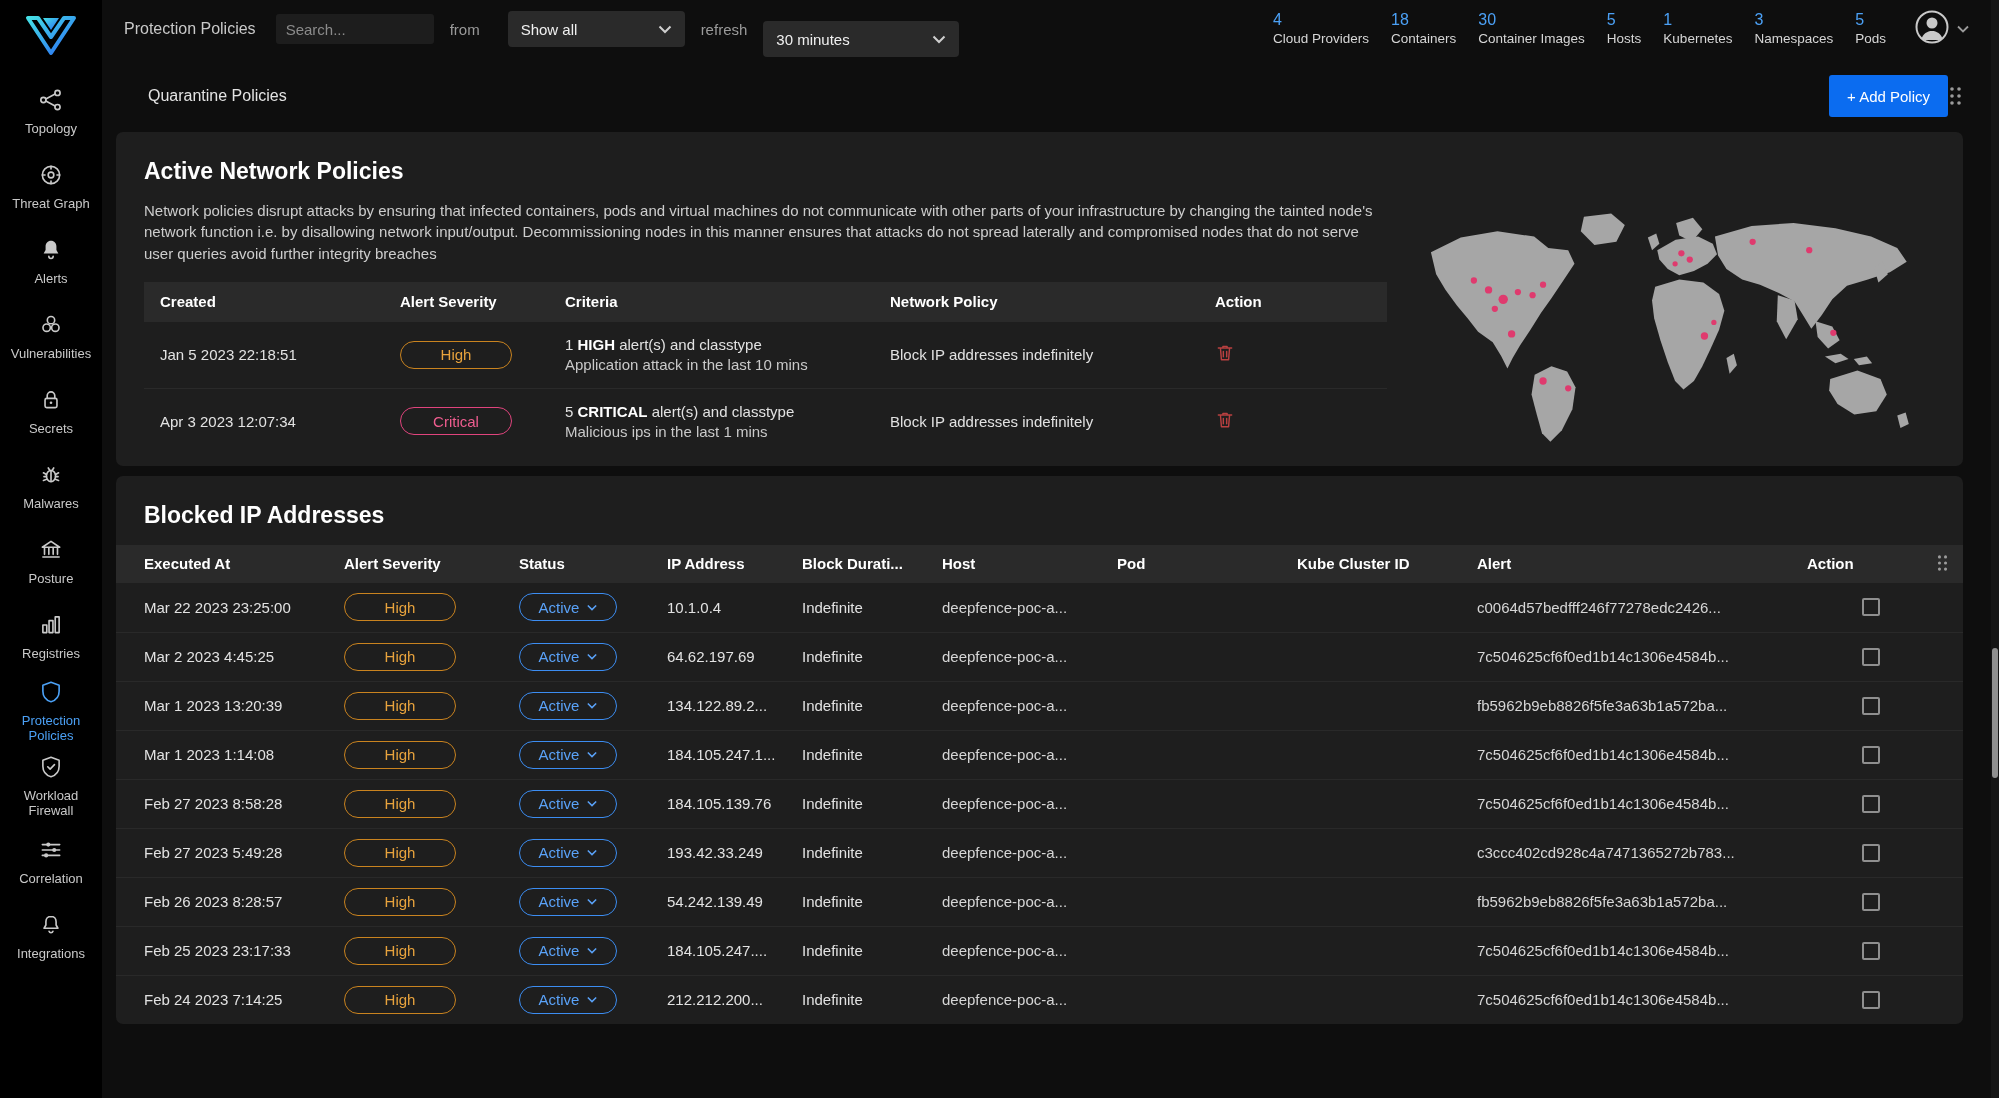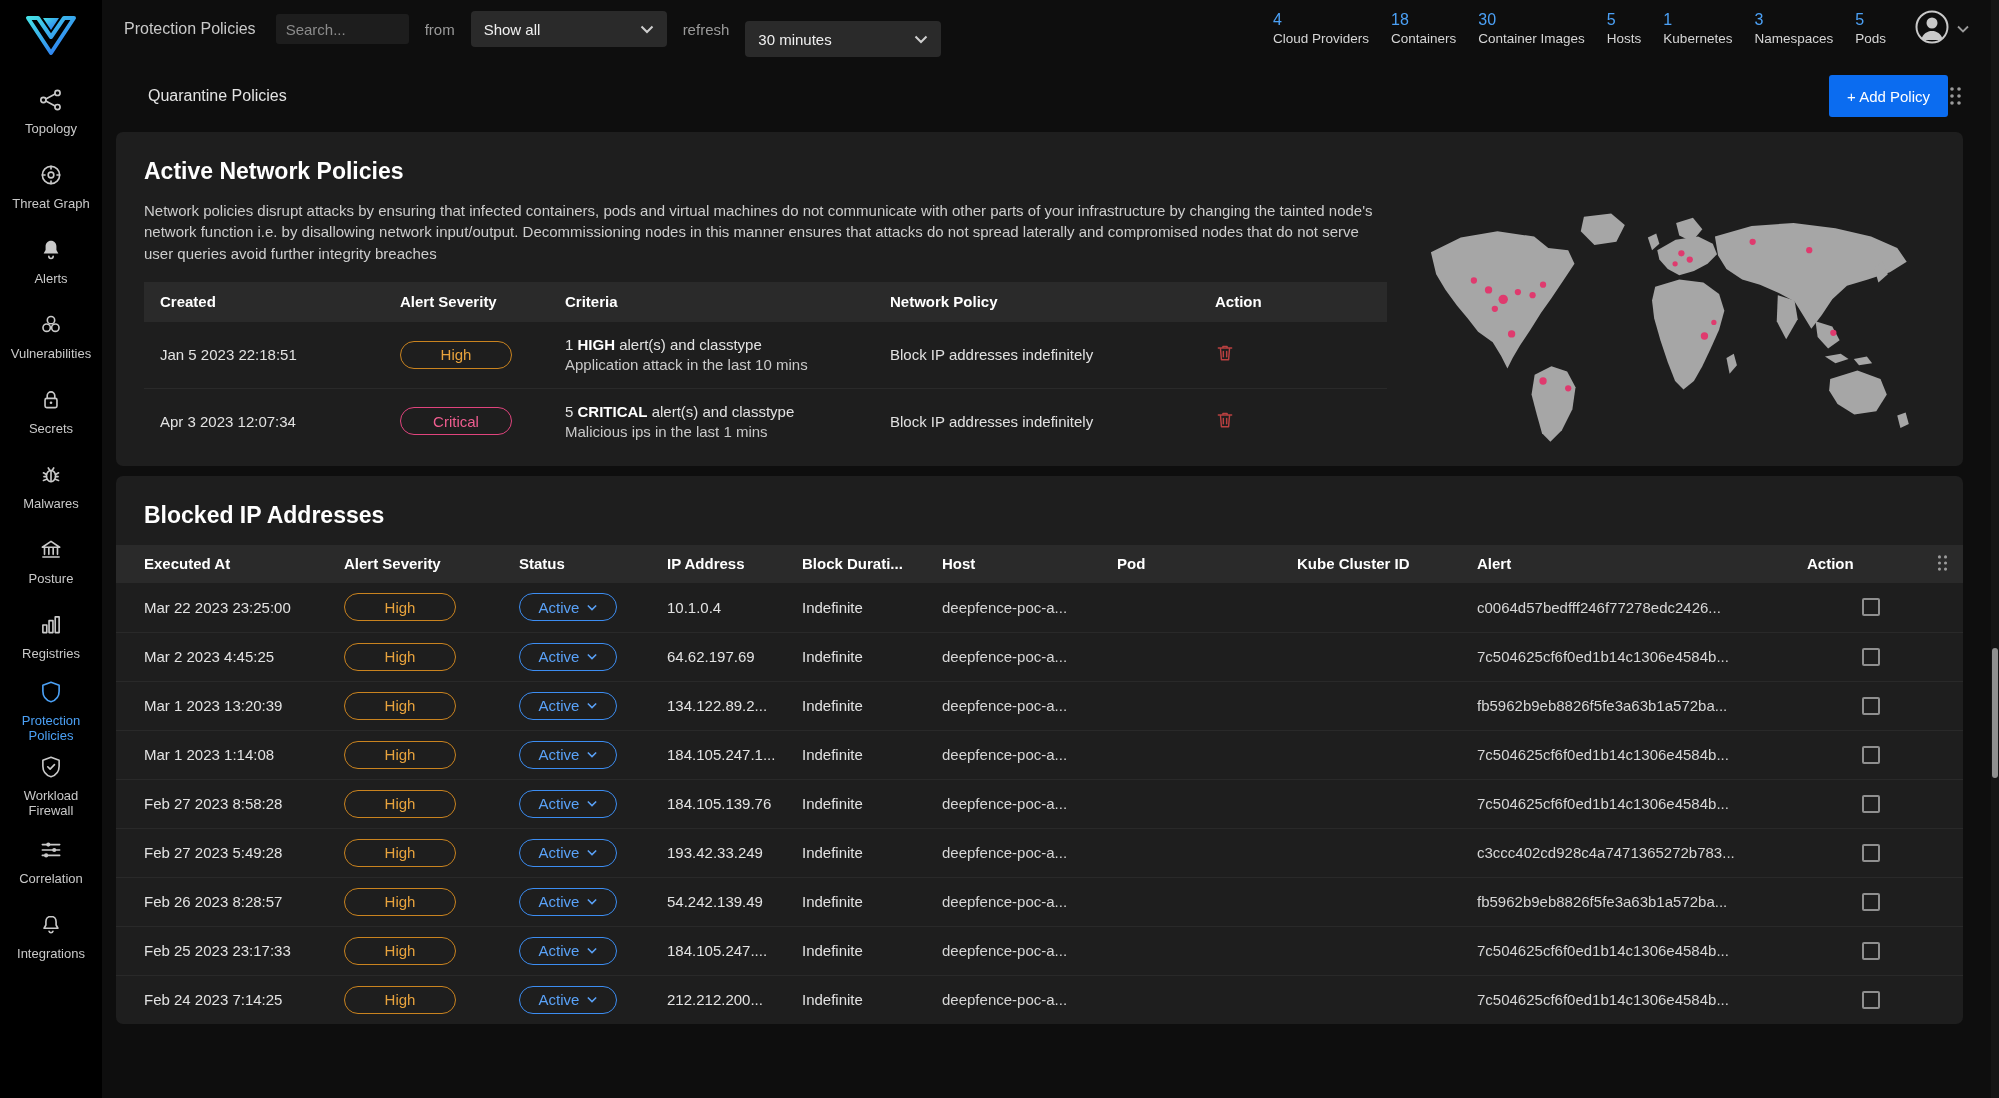--- a/index.html
+++ b/index.html
@@ -12,25 +12,25 @@
   .logo { margin-bottom:14px; cursor:pointer; }
   .nav-item { width:100%; height:75px; display:flex; flex-direction:column; align-items:center; justify-content:center; gap:5px; color:#c9c9c9; cursor:pointer; }
   .nav-item svg { width:26px; height:26px; flex:none; }
   .nav-label { font-size:13px; line-height:1.15; text-align:center; padding:0 3px; }
   .nav-item.is-active { color:var(--accent-light,#4ba0f5); }
 
   
   .main { flex:1; min-width:0; display:flex; flex-direction:column; }
   .topbar { height:58px; flex:none; display:flex; align-items:center; gap:16px; padding:0 30px 0 22px; }
   .topbar-title { font-size:16px; color:#c9c9c9; white-space:nowrap; margin-right:4px; }
-  .search-input { width:133px; height:30px; background:#1d1d1d; border:none; border-radius:3px; color:#ddd; padding:0 10px; font:15px "Liberation Sans",sans-serif; outline:none; }
+  .search-input { width:158px; height:30px; background:#1d1d1d; border:none; border-radius:3px; color:#ddd; padding:0 10px; font:15px "Liberation Sans",sans-serif; outline:none; }
   .search-input::placeholder { color:#8b8b8b; }
   .topbar-label { color:#9a9a9a; font-size:15px; white-space:nowrap; }
   .select { height:36px; background:#2a2a2a; border-radius:4px; display:flex; align-items:center; justify-content:space-between; padding:0 13px; font-size:15px; color:#f0f0f0; cursor:pointer; }
-  .select.scope { width:196px; }
+  .select.scope { width:177px;margin-left:12px; }
   .select.refresh { width:196px;margin-top:20px; }
   .topbar-spacer { flex:1; }
   .stats { display:flex; gap:22px; align-items:flex-start; }
   .stat { display:flex; flex-direction:column; gap:3px; cursor:pointer; }
   .stat-value { color:var(--accent-light,#4ba0f5); font-size:16px; line-height:1; }
   .stat-label { color:#d6d6d6; font-size:13.5px; white-space:nowrap; }
   .avatar-wrap { display:flex; align-items:center; gap:7px; margin-left:12px; cursor:pointer; }
 
   
   .content { flex:1; padding:10px 36px 0 14px; overflow:hidden; }

